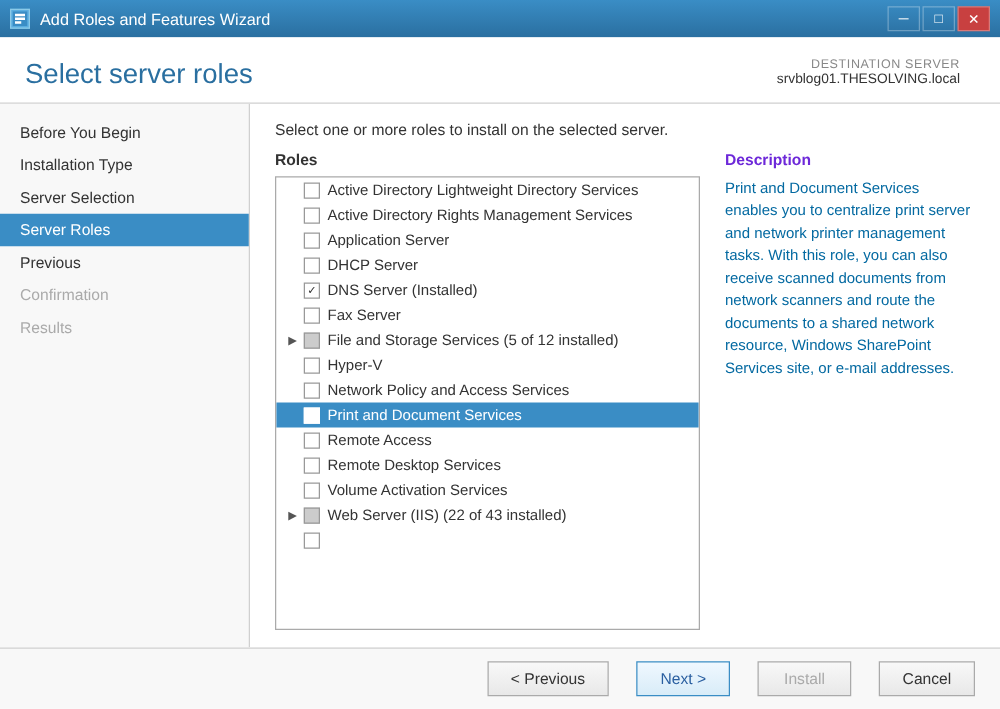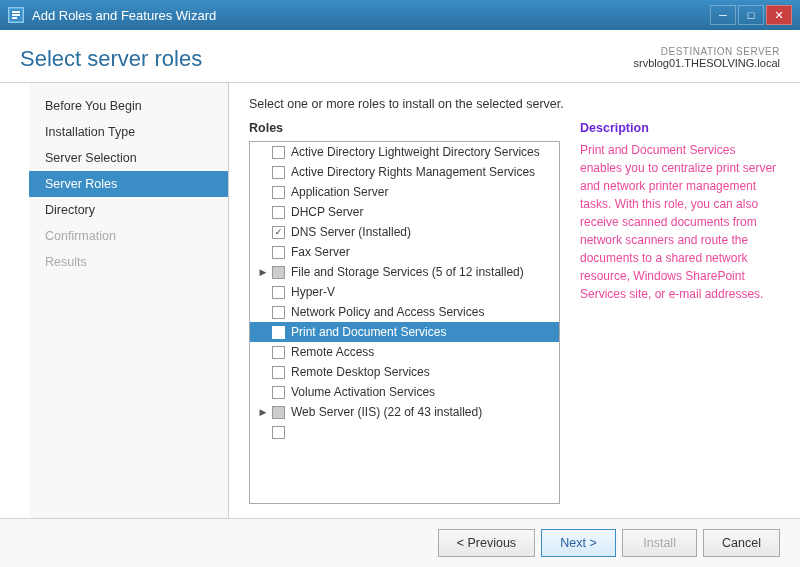--- a/index.html
+++ b/index.html
@@ -63,21 +63,21 @@
     .wizard-body {
       display: flex;
       flex-direction: column;
       height: calc(567px - 30px);
       background: white;
     }
 
     
     .wizard-header {
       background: white;
-      padding: 16px 20px 10px 20px;
+      padding: 16px 32px 10px 20px;
       border-bottom: 1px solid #d0d0d0;
       display: flex;
       justify-content: space-between;
       align-items: flex-start;
     }
     .wizard-title {
       font-size: 22px;
       font-weight: 300;
       color: #2a6fa0;
     }
@@ -96,21 +96,20 @@
       color: #333;
       font-size: 11px;
       margin-left: 45px;
     }
 
     
     .wizard-content {
       display: flex;
       flex: 1;
       overflow: hidden;
-      padding-left: 29px;
     }
 
     
     .sidebar {
       width: 200px;
       background: #f8f8f8;
       border-right: 1px solid #d0d0d0;
       padding: 10px 0;
       flex-shrink: 0;
     }
@@ -240,31 +239,31 @@
       flex-direction: column;
     }
     .description-title {
       font-weight: 600;
       font-size: 12.5px;
       margin-bottom: 6px;
       color: #6d28d9;
     }
     .description-text {
       font-size: 12px;
-      color: #ec4899;
+      color: #0369a1;
       line-height: 1.5;
     }
 
     
     .wizard-footer {
       border-top: 1px solid #d0d0d0;
       padding: 10px 20px;
       display: flex;
       justify-content: flex-end;
-      gap: 6px;
+      gap: 22px;
       background: #f8f8f8;
     }
     .footer-btn {
       padding: 6px 18px;
       font-size: 12.5px;
       border: 1px solid #aaa;
       background: linear-gradient(to bottom, #f8f8f8, #e8e8e8);
       cursor: pointer;
       color: #333;
       min-width: 75px;
@@ -311,21 +310,21 @@
     </div>
   </div>
 
   <div class="wizard-content">
 
     <div class="sidebar">
       <div class="sidebar-item">Before You Begin</div>
       <div class="sidebar-item">Installation Type</div>
       <div class="sidebar-item">Server Selection</div>
       <div class="sidebar-item active">Server Roles</div>
-      <div class="sidebar-item">Directory</div>
+      <div class="sidebar-item">Previous</div>
       <div class="sidebar-item dimmed">Confirmation</div>
       <div class="sidebar-item dimmed">Results</div>
     </div>
 
     <div class="main-panel">
       <div class="instruction-text">Select one or more roles to install on the selected server.</div>
 
       <div class="roles-container">
 
         <div class="roles-section">

